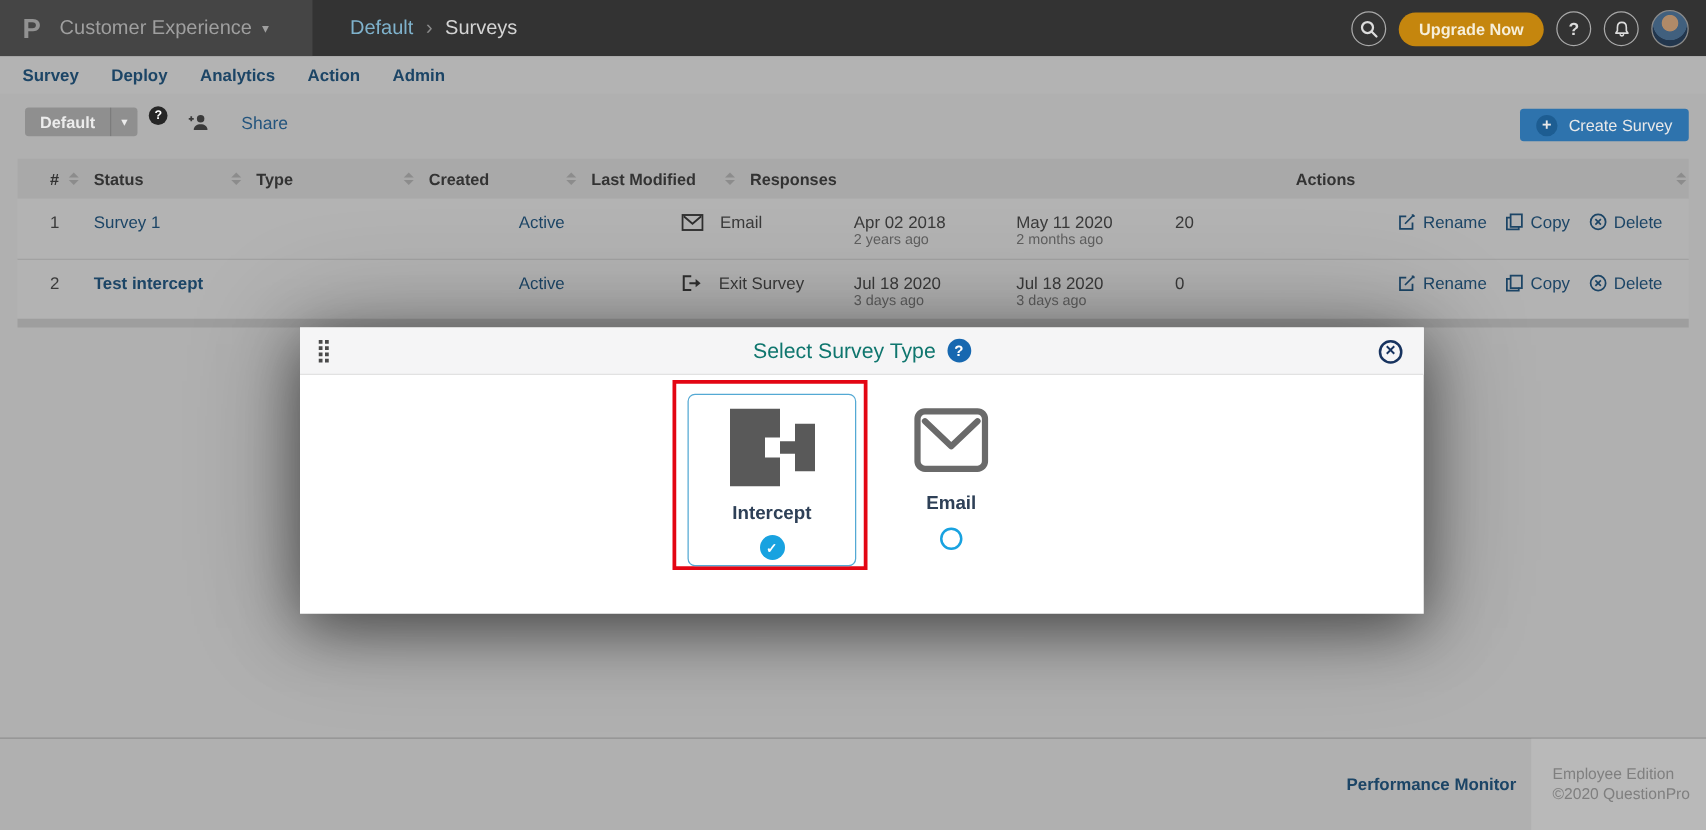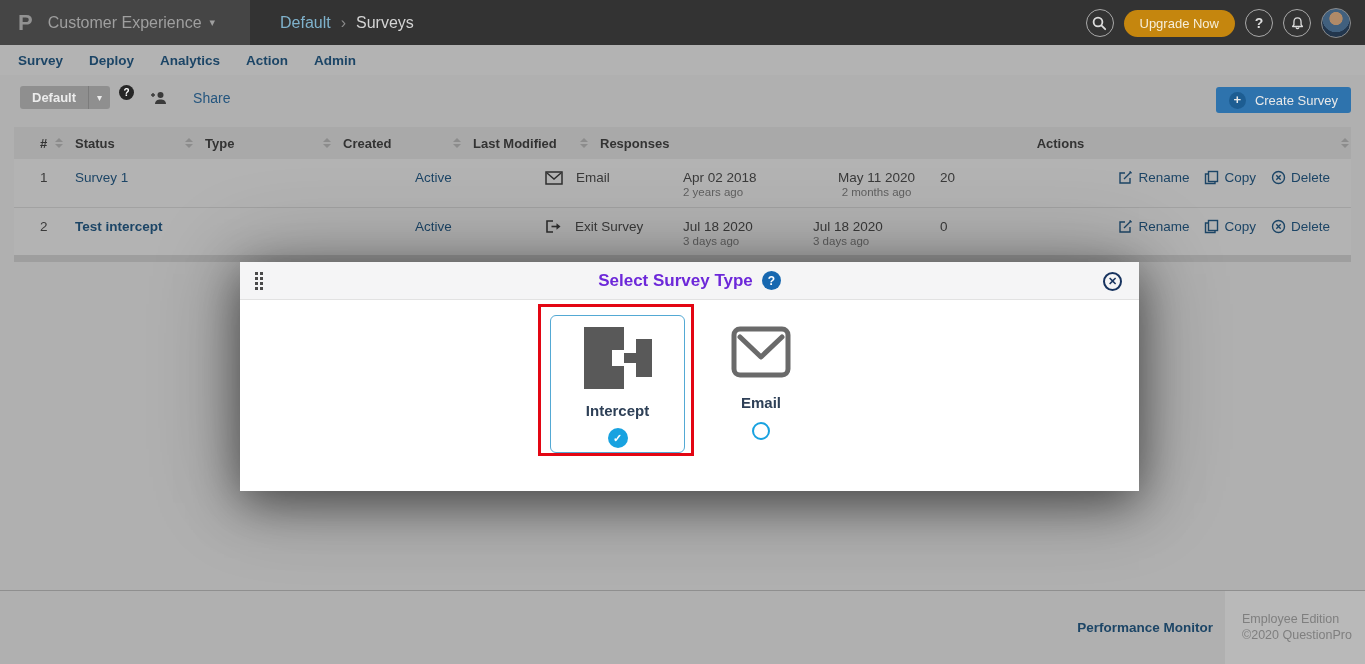--- a/index.html
+++ b/index.html
@@ -12,21 +12,21 @@
   .topbar-left { position:absolute; left:0; top:0; width:250px; height:45px; background:#454545; display:flex; align-items:center; }
   .logo { margin-left:18px; font-size:22px; font-weight:bold; color:#929292; }
   .workspace { margin-left:15px; font-size:16px; color:#9f9f9f; display:flex; align-items:center; gap:8px; cursor:pointer; }
   .workspace .caret { font-size:11px; color:#9f9f9f; }
   .breadcrumb { position:absolute; left:280px; top:0; height:45px; display:flex; align-items:center; font-size:16px; gap:10px; }
   .crumb-parent { color:#7fb2cc; cursor:pointer; }
   .crumb-sep { color:#8a8a8a; }
   .crumb-current { color:#d4d4d4; }
   .topbar-right { position:absolute; right:14px; top:8px; display:flex; align-items:center; gap:10px; }
   .circle-btn { width:28px; height:28px; border:1px solid #a9a9a9; border-radius:50%; display:flex; align-items:center; justify-content:center; color:#dcdcdc; font-size:14px; font-weight:bold; cursor:pointer; background:transparent; flex:0 0 auto; }
-  .upgrade-btn { height:27px; padding:0 16px; border-radius:14px; background:#c5860e; color:#f6eed9; font-size:13px; font-weight:normal; display:flex; align-items:center; cursor:pointer; border:none; }
+  .upgrade-btn { height:27px; padding:0 16px; border-radius:14px; background:#c5860e; color:#f6eed9; font-size:13px; font-weight:bold; display:flex; align-items:center; cursor:pointer; border:none; }
   .avatar { width:30px; height:30px; border-radius:50%; border:1px solid #8a8a8a; background:radial-gradient(circle at 50% 34%, #b08a68 0 27%, #41607e 30% 58%, #22364d 60%), #2c455e; cursor:pointer; }
 
   
   .navbar { position:absolute; top:45px; left:0; right:0; height:30px; background:#b3b3b3; display:flex; align-items:center; padding-left:18px; gap:26px; }
   .nav-item { font-size:13.5px; font-weight:bold; color:#1c4566; cursor:pointer; }
 
   
   .toolbar { position:absolute; top:85px; left:20px; height:25px; display:flex; align-items:center; }
   .folder-btn { display:flex; height:23px; border-radius:3px; overflow:hidden; background:#8f8f8f; cursor:pointer; }
   .folder-main { padding:0 12px; line-height:23px; color:#ececec; font-size:13px; font-weight:bold; }
@@ -79,21 +79,21 @@
   .footer-line { position:absolute; top:590px; left:0; right:0; height:1px; background:#8f8f8f; }
   .footer-panel { position:absolute; top:591px; right:0; width:140px; bottom:0; background:#b9b9b9; }
   .perf-link { position:absolute; top:620px; right:152px; font-size:13.5px; font-weight:bold; color:#1c4566; cursor:pointer; }
   .edition { position:absolute; top:611px; left:1242px; font-size:12.5px; color:#7f7f7f; line-height:16px; }
 
   
   .modal { position:absolute; left:240px; top:262px; width:899px; height:229px; background:#ffffff; box-shadow:0 12px 45px rgba(0,0,0,0.5), 0 0 90px rgba(0,0,0,0.28); }
   .modal-header { position:relative; height:38px; background:#f5f5f6; border-bottom:1px solid #e2e2e2; display:flex; align-items:center; justify-content:center; gap:9px; }
   .drag-handle { position:absolute; left:15px; top:10px; display:grid; grid-template-columns:3px 3px; grid-auto-rows:3px; gap:2px; cursor:move; }
   .drag-handle i { background:#4a4a4a; }
-  .modal-title { font-size:17px; font-weight:bold; color:#6d28d9; }
+  .modal-title { font-size:17px; font-weight:normal; color:#0f766e; }
   .modal-help { width:19px; height:19px; border-radius:50%; background:#1768b0; color:#ffffff; font-size:12px; font-weight:bold; display:flex; align-items:center; justify-content:center; cursor:pointer; }
   .modal-close { position:absolute; right:17px; top:10px; width:19px; height:19px; border-radius:50%; border:2px solid #17335f; color:#17335f; font-size:11px; font-weight:bold; display:flex; align-items:center; justify-content:center; cursor:pointer; line-height:1; }
   .modal-body { position:relative; height:190px; }
   .red-box { position:absolute; left:298px; top:4px; width:156px; height:152px; border:3px solid #e30613; }
   .option-card { position:absolute; left:310px; top:15px; width:135px; height:138px; border:1px solid #54a9d4; border-radius:6px; cursor:pointer; }
   .intercept-glyph { position:relative; width:68px; height:62px; margin:11px auto 0; }
   .intercept-glyph .b1 { position:absolute; left:0; top:0; width:40px; height:62px; background:#595959; }
   .intercept-glyph .notch { position:absolute; left:28px; top:23px; width:12px; height:16px; background:#ffffff; }
   .intercept-glyph .b2 { position:absolute; left:52px; top:12px; width:16px; height:38px; background:#595959; }
   .intercept-glyph .tab { position:absolute; left:40px; top:26px; width:12px; height:10px; background:#595959; }
@@ -232,21 +232,21 @@
               <rect x="1" y="1" width="16" height="12" fill="none" stroke="#2f2f2f" stroke-width="1.5"></rect>
               <path d="M2 2 L9 8 L16 2" fill="none" stroke="#2f2f2f" stroke-width="1.5"></path>
             </svg>
           <span>Email</span>
         </span>
       </div>
       <div class="cell c-created" style="display:block;">
         <div class="date-main">Apr 02 2018</div>
         <div class="date-sub">2 years ago</div>
       </div>
-      <div class="cell c-mod" style="display:block;text-align:center;">
+      <div class="cell c-mod" style="display:block;">
         <div class="date-main">May 11 2020</div>
         <div class="date-sub">2 months ago</div>
       </div>
       <div class="cell c-resp">20</div>
       <div class="cell c-act">
         <span class="actions">
           <span class="action-link">
             <svg class="icon-svg" width="15" height="15" viewBox="0 0 15 15">
                 <path d="M12 8 v5 H2 V3 h5" fill="none" stroke="#1c4566" stroke-width="1.4"></path>
                 <path d="M6 9 L13 2 M13 2 l-1.6 0 M13 2 l0 1.6" stroke="#1c4566" stroke-width="1.4"></path>

